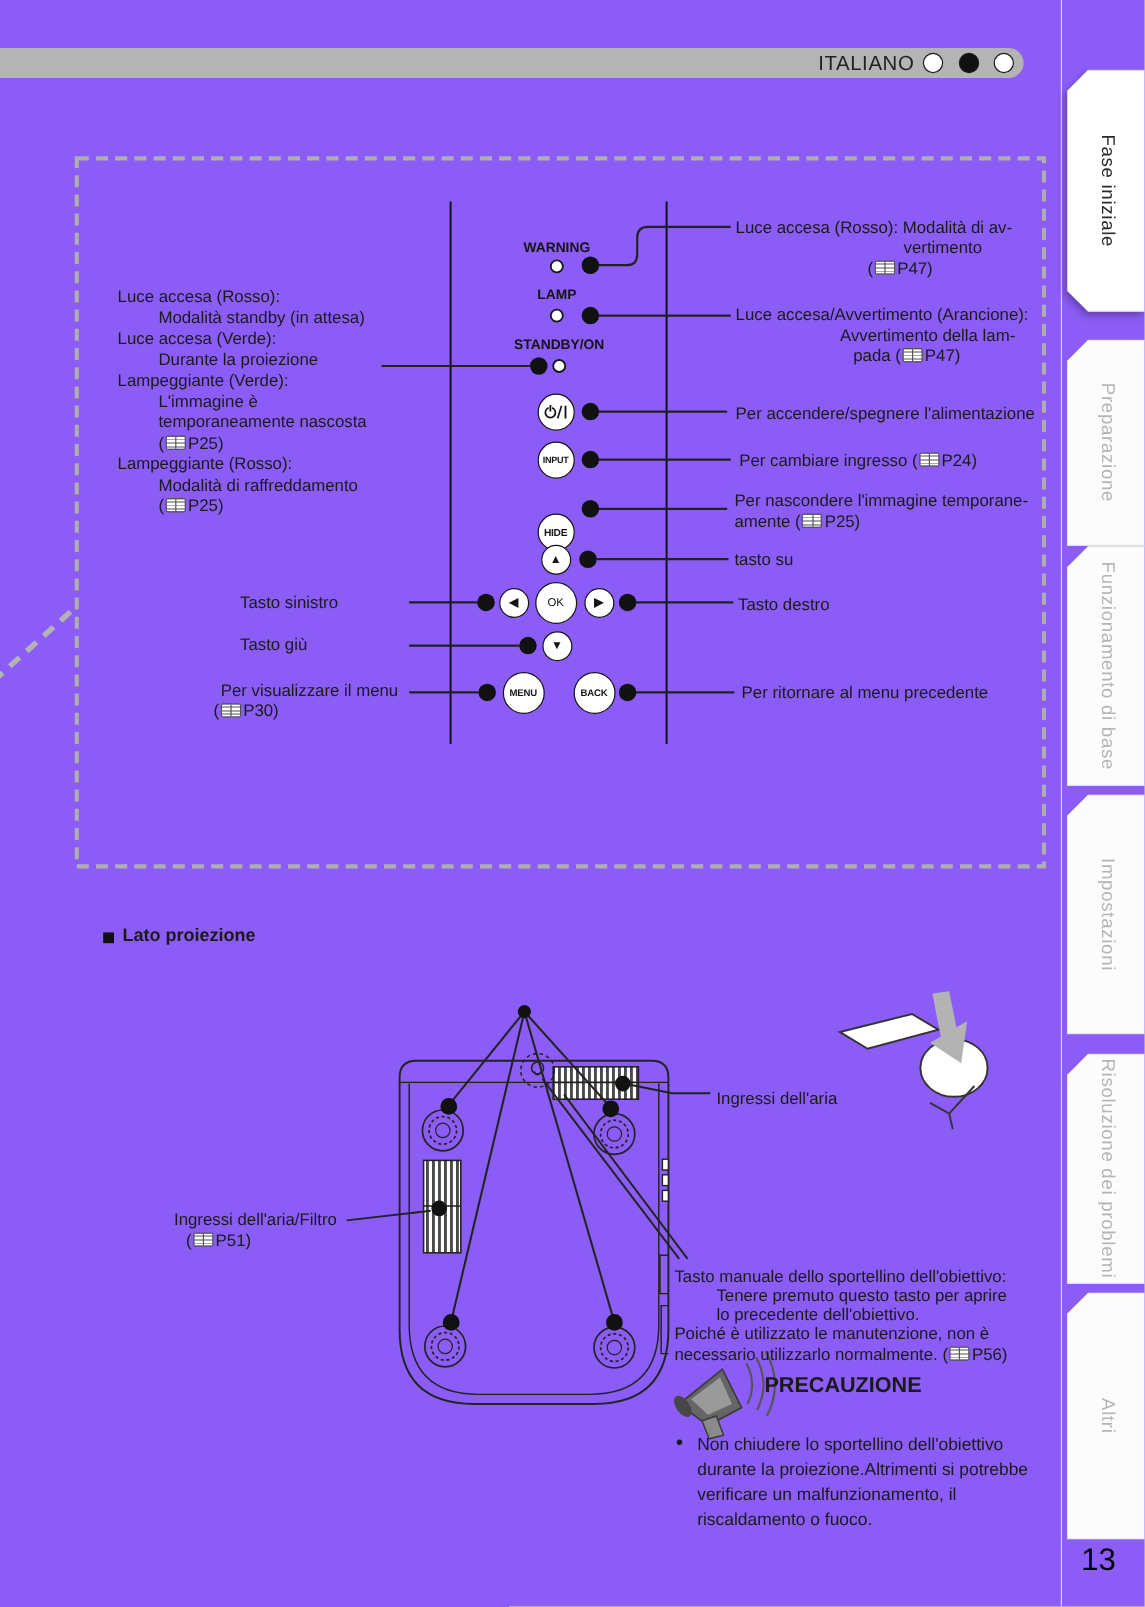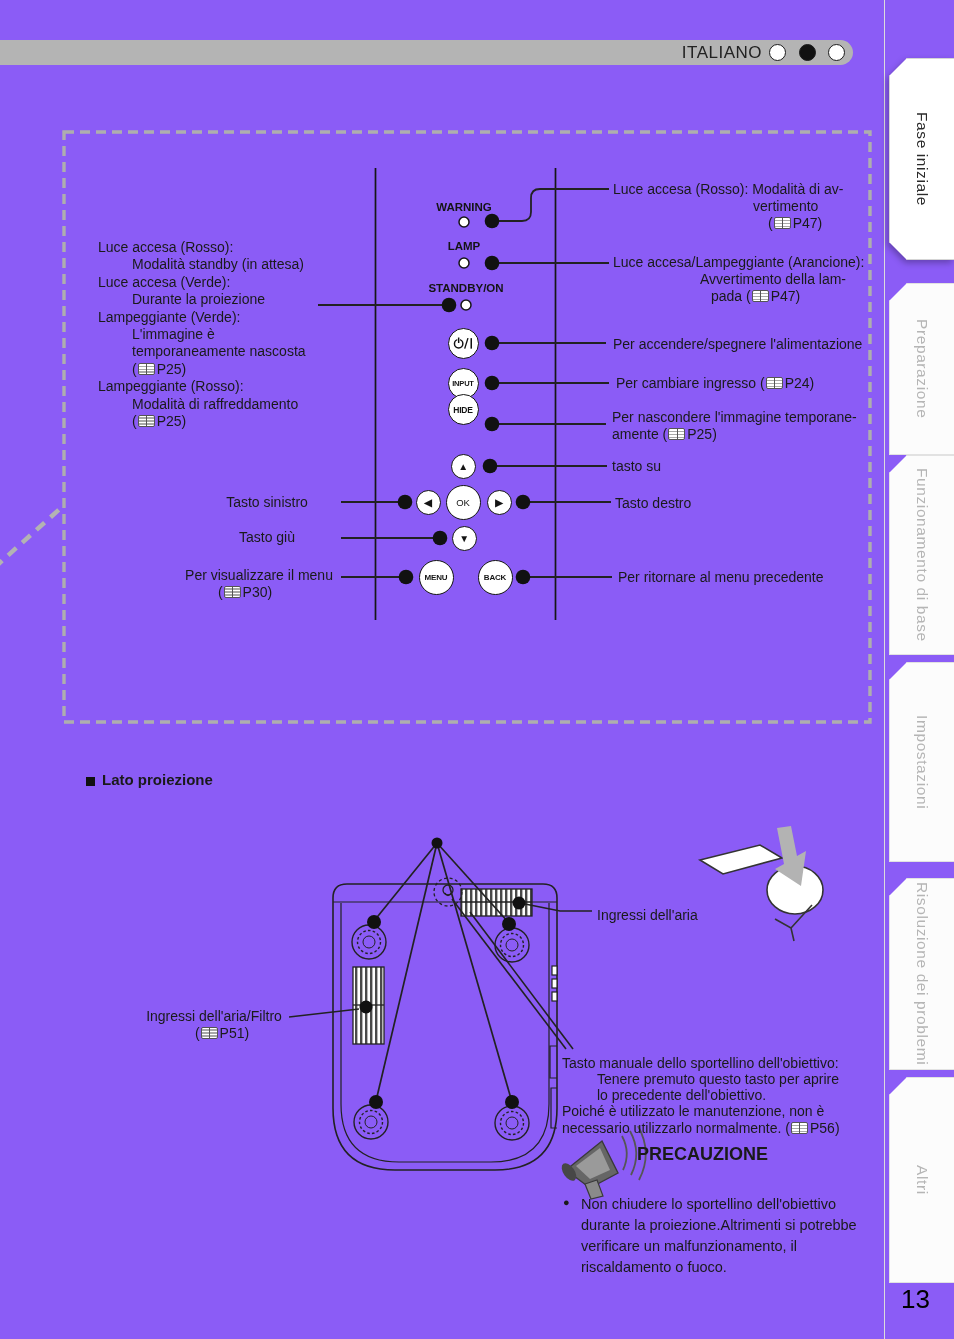--- a/index.html
+++ b/index.html
@@ -1,21 +1,21 @@
 <!DOCTYPE html>
 <html><head>
 <meta charset="utf-8">
 <style>
   html,body{margin:0;padding:0;background:#fff;}
   .page{position:relative;width:954px;height:1339px;background:#8b5cf6;overflow:hidden;
         font-family:Liberation Sans, sans-serif;color:#1a1a1a;}
   .overlay{position:absolute;left:0;top:0;z-index:1;pointer-events:none;}
   .abs{position:absolute;z-index:2;}
   .lbl{position:absolute;z-index:2;font-size:14px;line-height:16.5px;white-space:nowrap;color:#1a1a1a;}
-  .ralign{text-align:center;}
+  .ralign{text-align:left;}
   
   .hbar{position:absolute;left:0;top:40px;width:853px;height:25px;background:#b4b4b4;
         border-radius:0 13px 13px 0;z-index:2;}
   .hlang{position:absolute;left:642px;top:43px;width:120px;text-align:right;font-size:17px;
          letter-spacing:.5px;color:#222;z-index:3;}
   .hdot{position:absolute;top:44px;width:17px;height:17px;border-radius:50%;
         border:1.7px solid #1c1c1c;background:#fff;box-sizing:border-box;z-index:3;}
   .hdot.filled{background:#111;}
   
   .siderule{position:absolute;left:884px;top:0;width:1px;height:1339px;background:#dcdcdc;z-index:2;}
@@ -211,21 +211,21 @@
   <div class="pbtn" style="left:447.5px;top:327.5px;width:31px;height:31px">
     <svg width="21" height="14" viewBox="0 0 26 16">
       <circle cx="7" cy="9" r="5.2" fill="none" stroke="#111" stroke-width="1.8"></circle>
       <line x1="7" y1="2.5" x2="7" y2="5.5" stroke="#fff" stroke-width="3.4"></line>
       <line x1="7" y1="1.2" x2="7" y2="8" stroke="#111" stroke-width="1.8"></line>
       <line x1="18.5" y1="2" x2="14.5" y2="15" stroke="#111" stroke-width="1.7"></line>
       <line x1="22.6" y1="2" x2="22.6" y2="15" stroke="#111" stroke-width="1.9"></line>
     </svg>
   </div>
   <div class="pbtn" style="left:447.5px;top:367.5px;width:31px;height:31px;font-size:7.5px">INPUT</div>
-  <div class="pbtn" style="left:447.5px;top:394px;width:31px;height:31px;font-size:8.5px">HIDE</div>
+  <div class="pbtn" style="left:447.5px;top:428px;width:31px;height:31px;font-size:8.5px">HIDE</div>
   <div class="pbtn" style="left:450.5px;top:453.5px;width:25px;height:25px;font-size:10px">▲</div>
   <div class="pbtn" style="left:415.5px;top:489.5px;width:25px;height:25px;font-size:10px">◀</div>
   <div class="pbtn" style="left:445.5px;top:484.5px;width:35px;height:35px;font-size:9.5px;font-weight:normal">OK</div>
   <div class="pbtn" style="left:486.5px;top:489.5px;width:25px;height:25px;font-size:10px">▶</div>
   <div class="pbtn" style="left:451.5px;top:525.5px;width:25px;height:25px;font-size:10px">▼</div>
   <div class="pbtn" style="left:418.5px;top:559.5px;width:35px;height:35px;font-size:8px">MENU</div>
   <div class="pbtn" style="left:477.5px;top:559.5px;width:35px;height:35px;font-size:8px">BACK</div>
 
   <div class="abs" style="left:98px;top:239px;font-size:14px;line-height:17.4px;white-space:nowrap">
     <div>Luce accesa (Rosso):</div>
@@ -241,22 +241,22 @@
     <div style="padding-left:34px">(<span class="book"></span>P25)</div>
   </div>
 
   <div class="lbl ralign" style="left:200px;top:494px;width:134px">Tasto sinistro</div>
   <div class="lbl ralign" style="left:200px;top:529px;width:134px">Tasto giù</div>
   <div class="lbl ralign" style="left:184px;top:567px;width:150px">Per visualizzare il menu</div>
   <div class="lbl ralign" style="left:178px;top:584px;width:134px">(<span class="book"></span>P30)</div>
 
   <div class="lbl" style="left:613px;top:181px">Luce accesa (Rosso): Modalità di av-</div>
   <div class="lbl" style="left:753px;top:198px">vertimento</div>
-  <div class="lbl" style="left:768px;top:215px">(<span class="book"></span>P47)</div>
-  <div class="lbl" style="left:613px;top:254px">Luce accesa/Lampeggiante (Arancione):</div>
+  <div class="lbl" style="left:723px;top:215px">(<span class="book"></span>P47)</div>
+  <div class="lbl" style="left:613px;top:254px">Luce accesa/Avvertimento (Arancione):</div>
   <div class="lbl" style="left:700px;top:271px">Avvertimento della lam-</div>
   <div class="lbl" style="left:711px;top:288px">pada (<span class="book"></span>P47)</div>
   <div class="lbl" style="left:613px;top:336px">Per accendere/spegnere l'alimentazione</div>
   <div class="lbl" style="left:616px;top:375px">Per cambiare ingresso (<span class="book"></span>P24)</div>
   <div class="lbl" style="left:612px;top:409px">Per nascondere l'immagine temporane-</div>
   <div class="lbl" style="left:612px;top:426px">amente (<span class="book"></span>P25)</div>
   <div class="lbl" style="left:612px;top:458px">tasto su</div>
   <div class="lbl" style="left:615px;top:495px">Tasto destro</div>
   <div class="lbl" style="left:618px;top:569px">Per ritornare al menu precedente</div>
 

